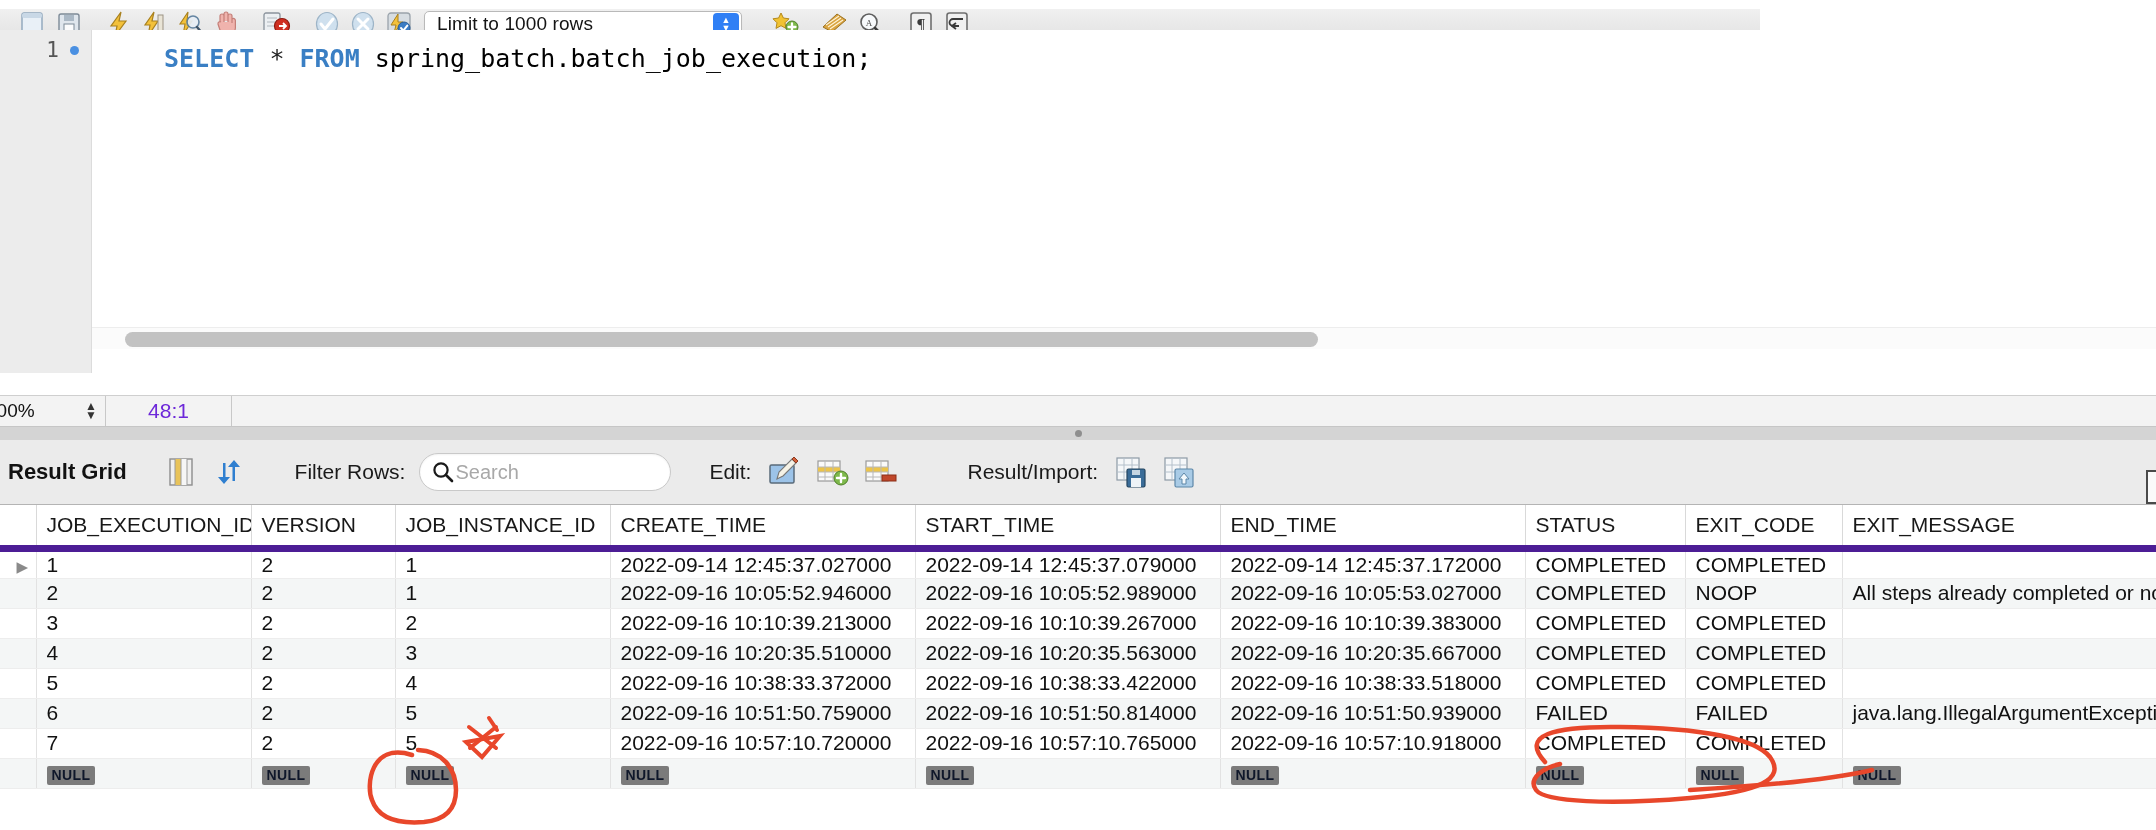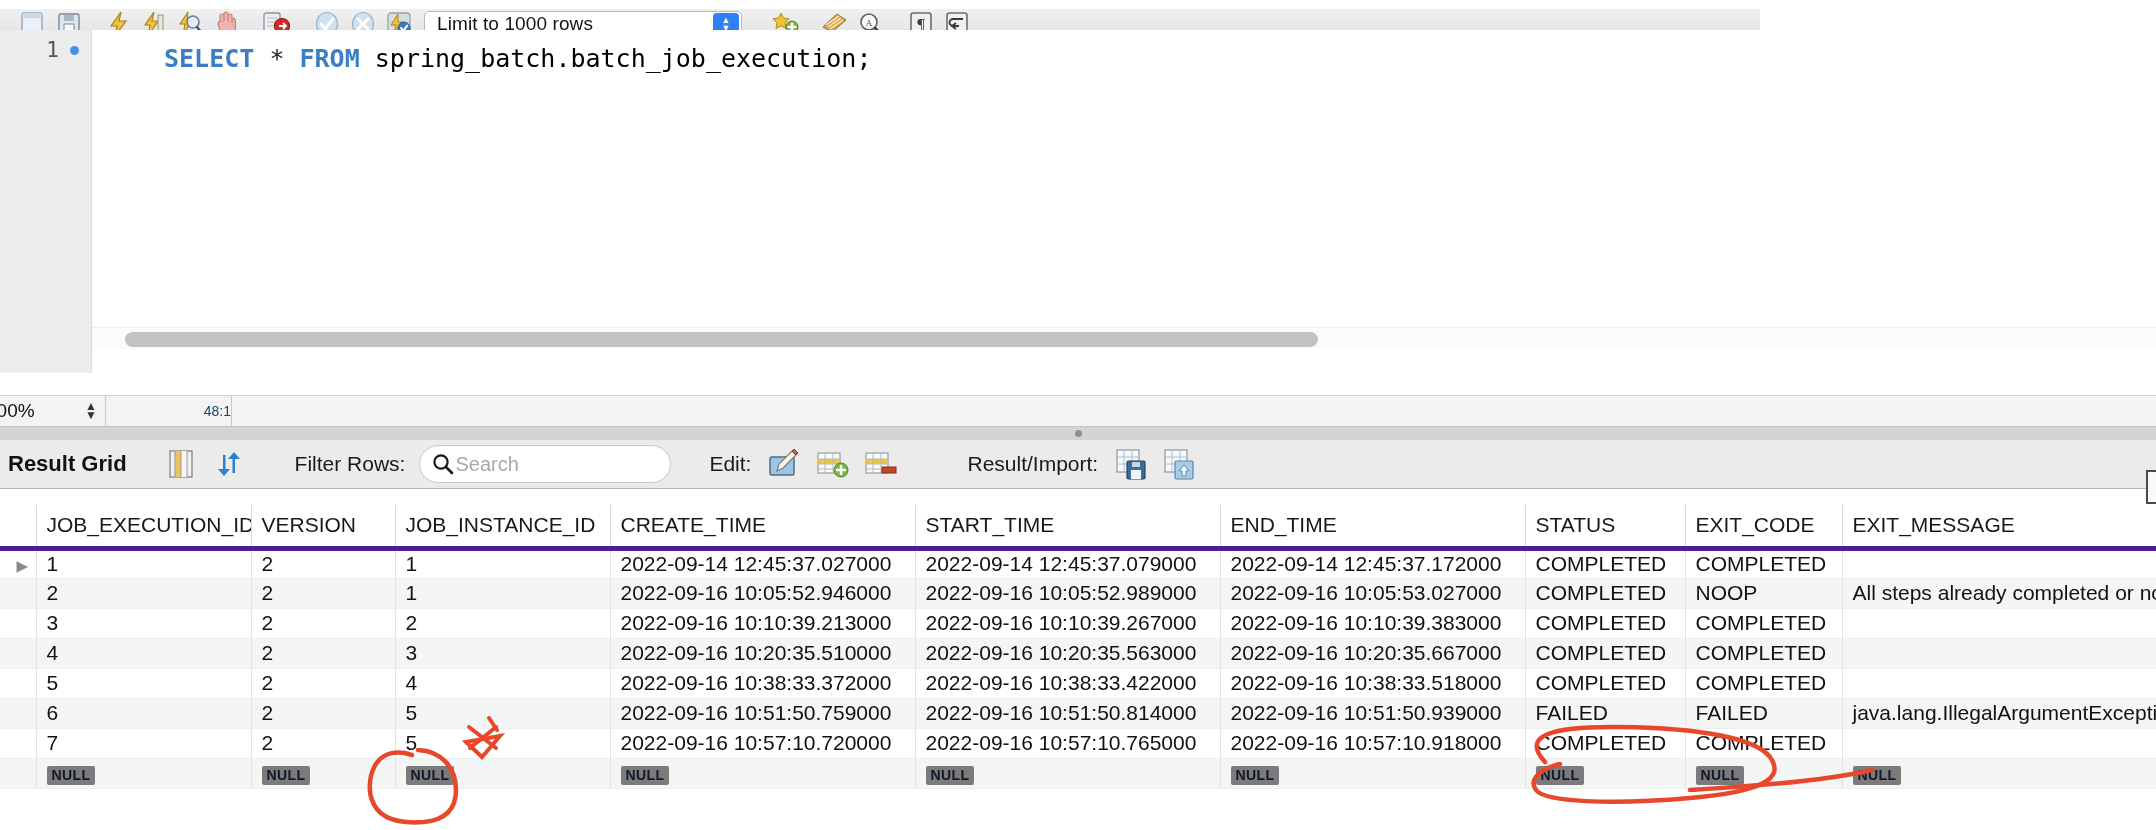--- a/index.html
+++ b/index.html
@@ -114,37 +114,37 @@
     padding: 0 8px 0 0;
     border-right: 1px solid #c8c8c8;
     font-size: 19px; color: #111;
     margin-left: -14px;
   }
   .sb-stepper {
     display: flex; flex-direction: column; line-height: 9px;
     font-size: 12px; color: #333;
   }
   .sb-pos {
-    width: 126px; display: flex; align-items: center; justify-content: flex-end;
+    width: 126px; display: flex; align-items: center; justify-content: center;
     border-right: 1px solid #c8c8c8;
-    font-size: 14px; color: #0c4a6e;
+    font-size: 21px; color: #6d28d9;
   }
   .sb-rest { flex: 1; }
 
   
   .splitter {
     position: absolute; top: 427px; left: 0; width: 2156px; height: 13px;
     background: #d4d4d4;
     display: flex; align-items: center; justify-content: center;
   }
   .splitter-dot { width: 7px; height: 7px; border-radius: 50%; background: #8f8f8f; }
 
   
   .grid-toolbar {
-    position: absolute; top: 440px; left: 0; width: 2156px; height: 49px;
+    position: absolute; top: 440px; left: 0; width: 2156px; height: 65px;
     background: #ebebeb;
     border-bottom: 1px solid #b4b4b4;
     display: flex; align-items: center;
     padding-left: 6px;
   }
   .gt-title {
     font-size: 22px; font-weight: bold; color: #111; margin-right: 34px;
     margin-left: 2px;
   }
   .gt-icon { width: 40px; height: 40px; display:flex; align-items:center; justify-content:center; margin-right: 8px; }
@@ -164,21 +164,21 @@
     background: #ffffff; overflow: hidden;
   }
   table.grid {
     border-collapse: collapse; width: 2200px;
     table-layout: fixed;
     font-size: 21px; color: #111;
   }
   table.grid th {
     height: 43px;
     background: #ffffff;
-    border-bottom: 5px solid #4c1d95;
+    border-bottom: 7px solid #4c1d95;
     border-right: 1px solid #d9d9d9;
     font-weight: normal;
     text-align: left;
     padding-left: 10px;
     font-size: 21px; color: #181818;
     white-space: nowrap; overflow: hidden;
   }
   table.grid td {
     height: 30px;
     border-right: 1px solid #e2e2e2;

